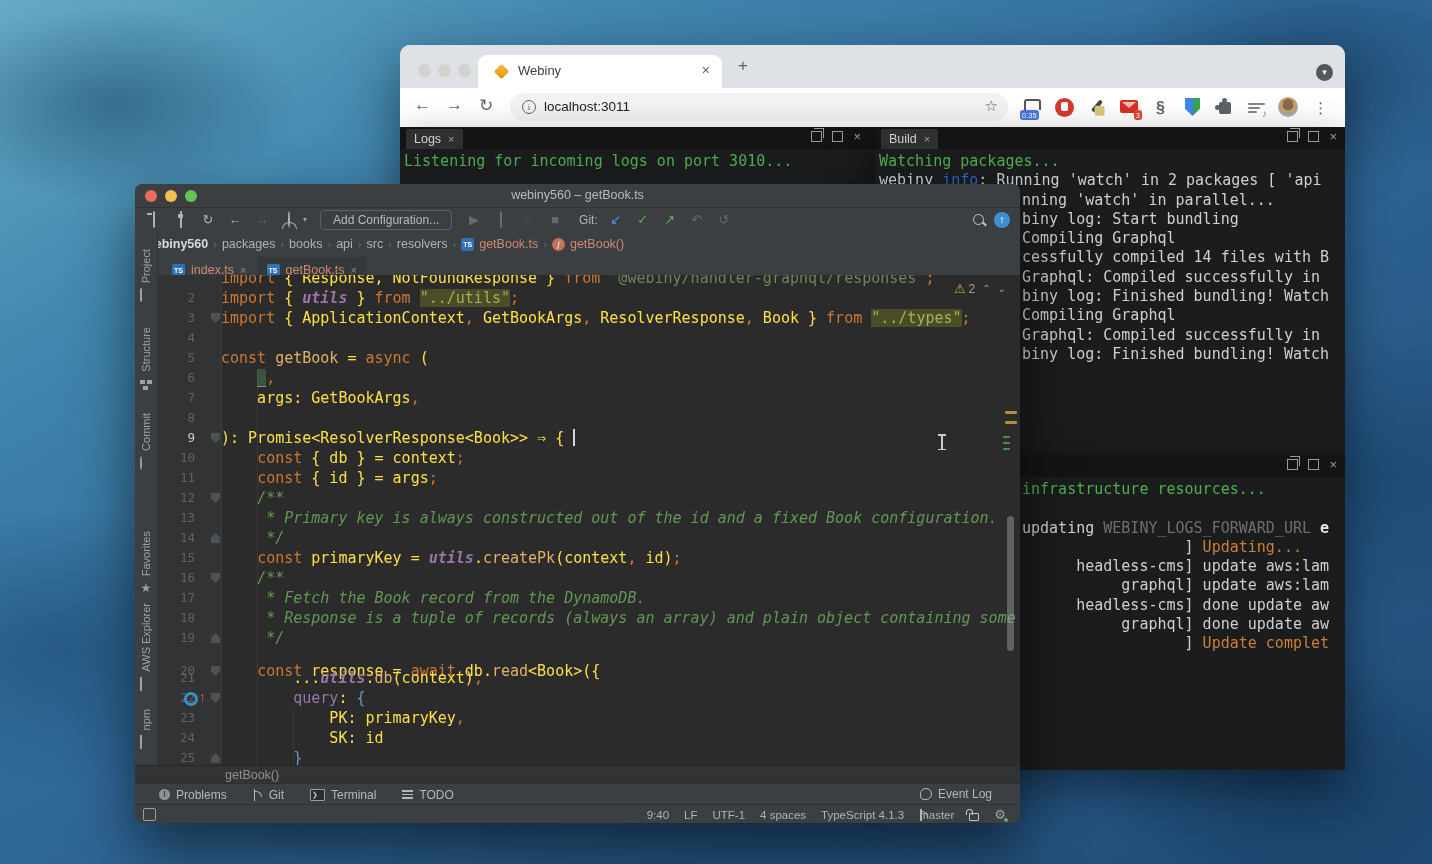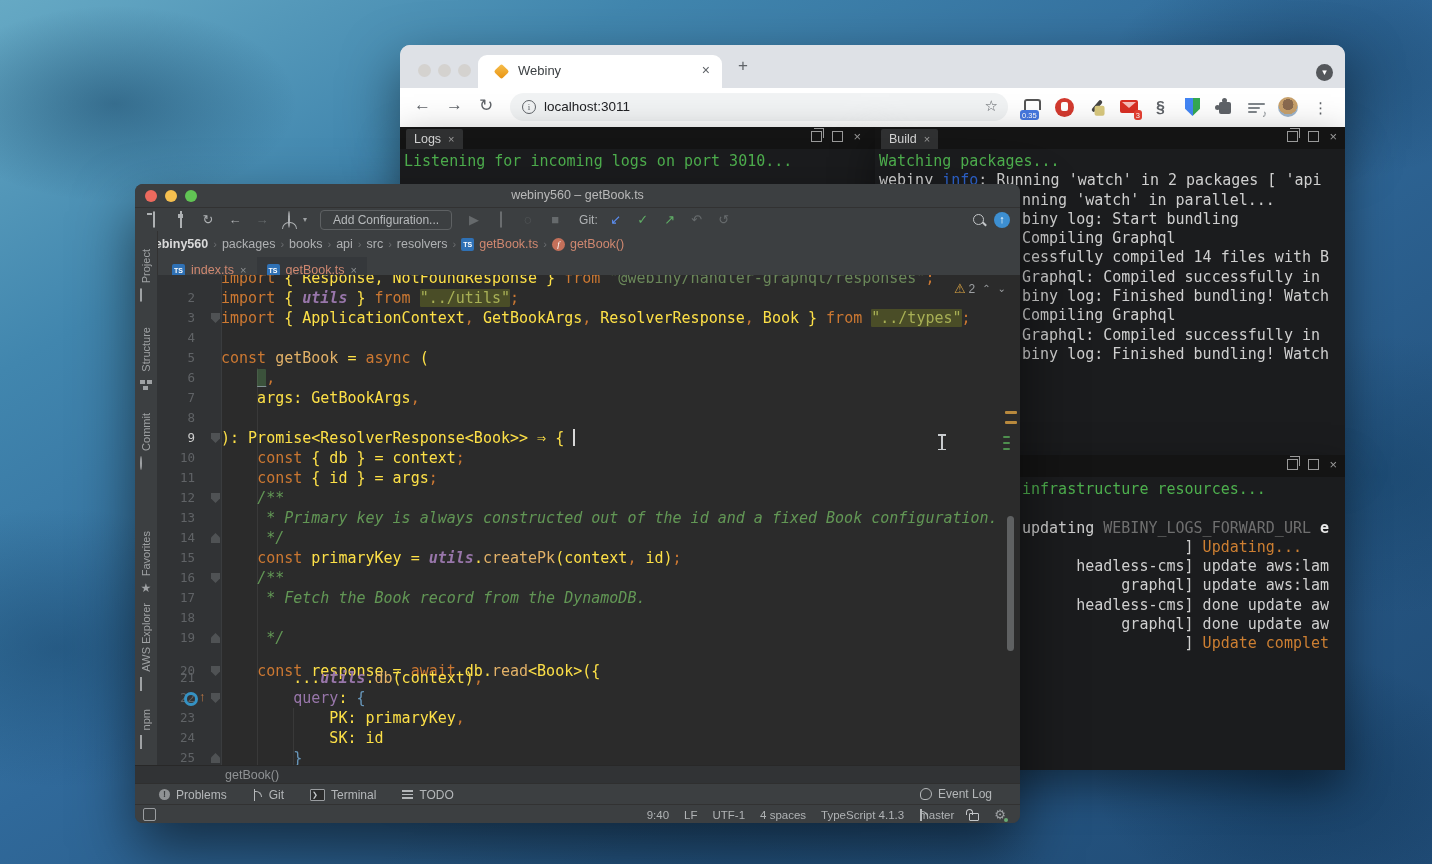--- a/index.html
+++ b/index.html
@@ -425,21 +425,21 @@
           <span class="num">16</span>
           <span class="fold"></span>
           <span class="code"><span class="seg-v">    </span><span class="seg-c">/**</span></span>
         </div>
         <div class="eline" style="top: 313px;">
           <span class="num">17</span>
           <span class="code"><span class="seg-v">    </span><span class="seg-c"> * Fetch the Book record from the DynamoDB.</span></span>
         </div>
         <div class="eline" style="top: 333px;">
           <span class="num">18</span>
-          <span class="code"><span class="seg-v">    </span></span>
+          <span class="code"><span class="seg-v">    </span><span class="seg-c"> * Response is a tuple of records (always an array) and plain object containing some</span></span>
         </div>
         <div class="eline" style="top: 353px;">
           <span class="num">19</span>
           <span class="fold up"></span>
           <span class="code"><span class="seg-v">    </span><span class="seg-c"> */</span></span>
         </div>
         <div class="eline" style="top: 386px;">
           <span class="num">20</span>
           <span class="fold"></span>
           <span class="code"><span class="seg-v">    </span><span class="seg-k">const</span><span class="seg-v"> response = </span><span class="seg-k">await</span><span class="seg-v"> db.</span><span class="seg-f">read</span><span class="seg-v">&lt;Book&gt;({</span></span>

